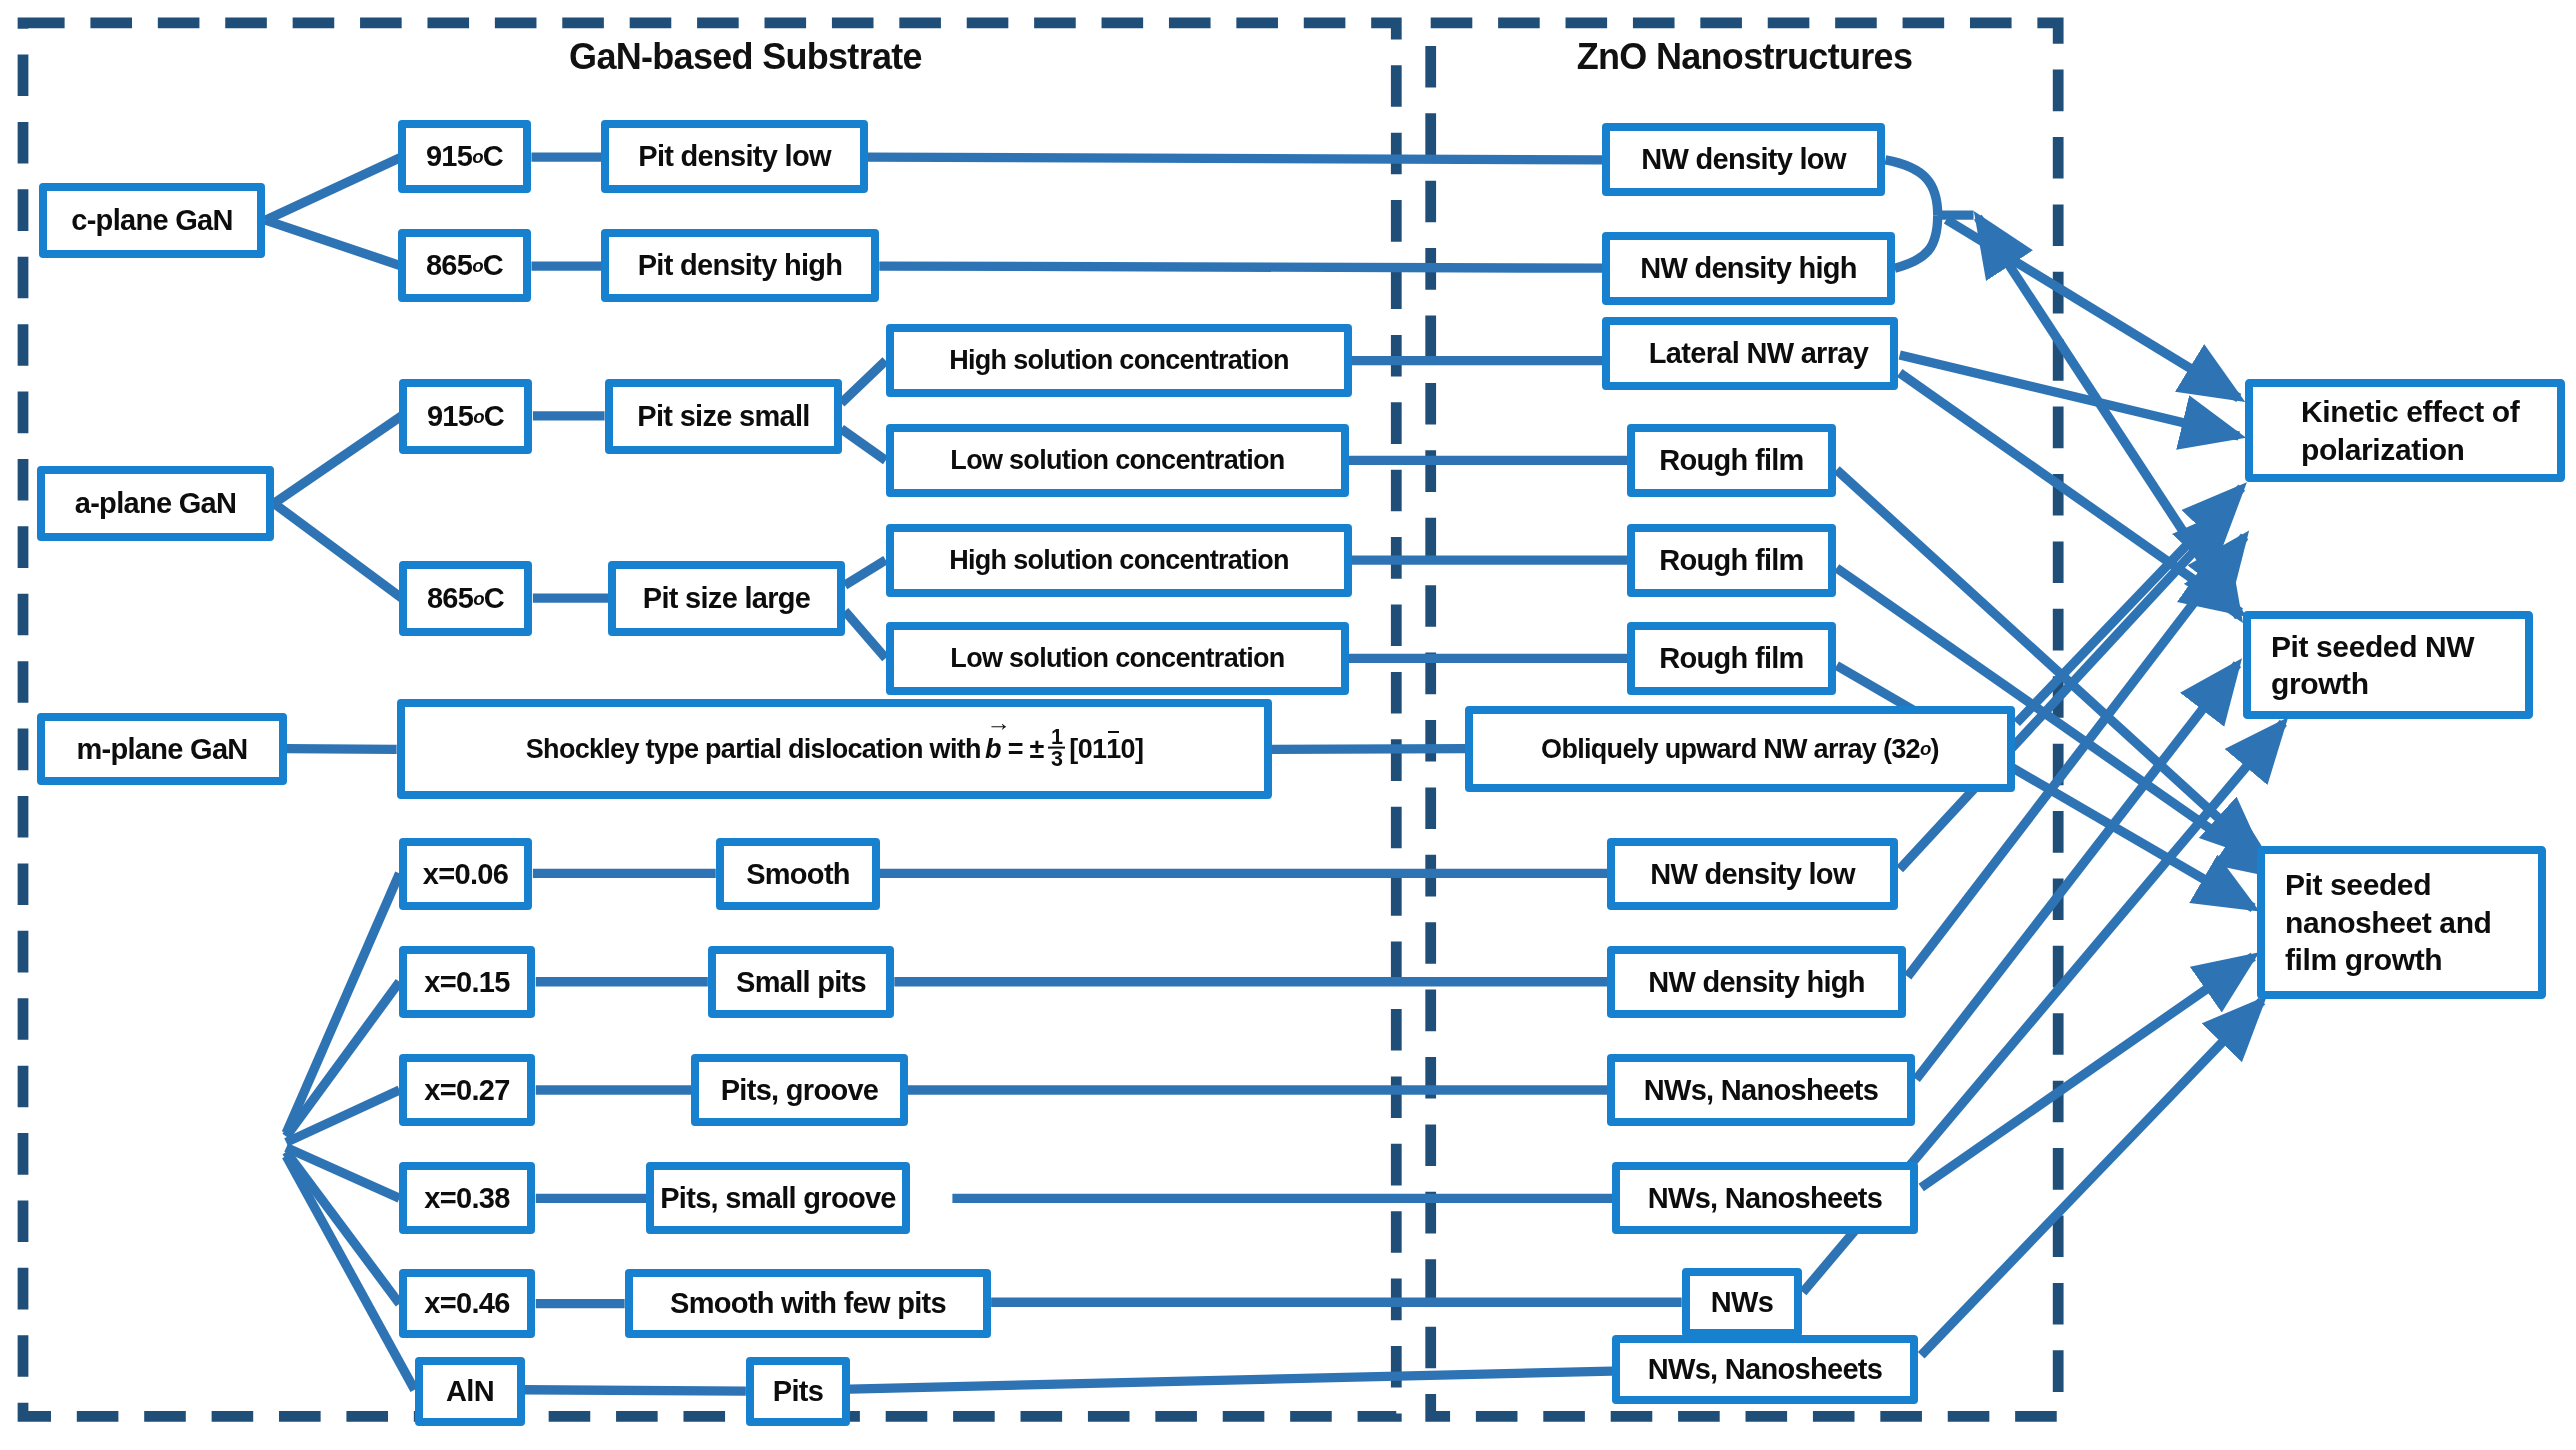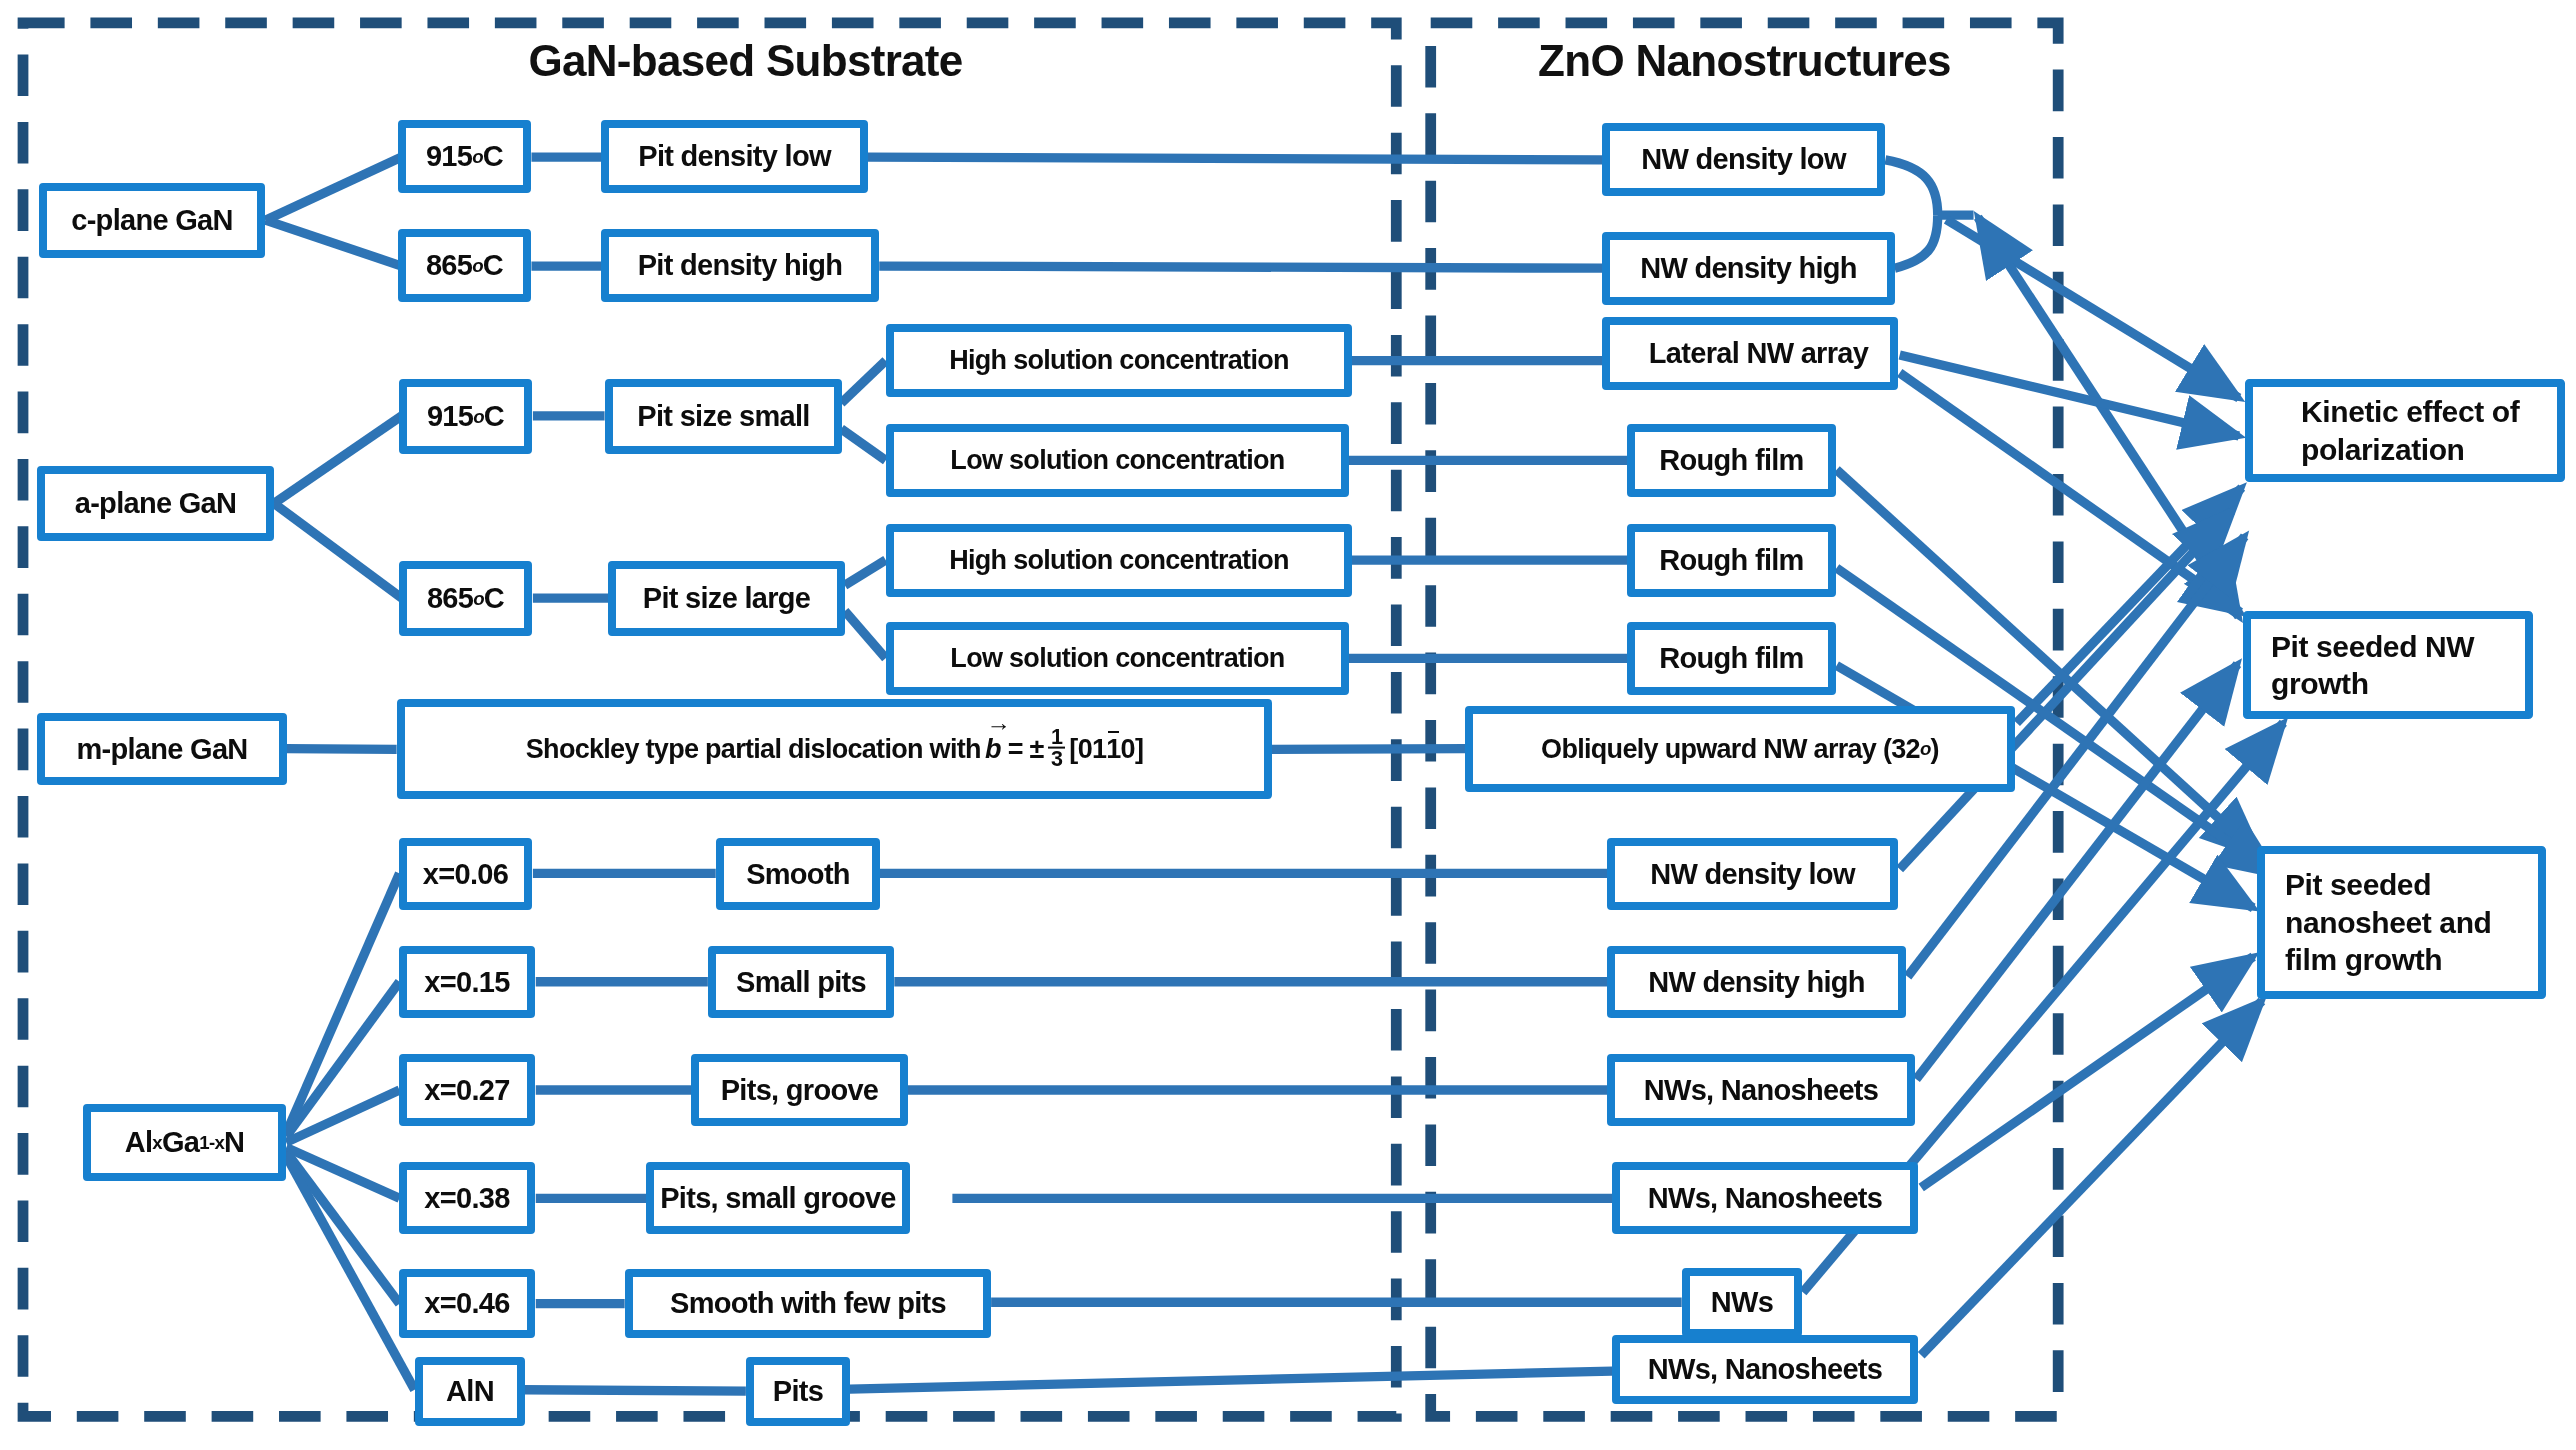--- a/index.html
+++ b/index.html
@@ -6,21 +6,21 @@
   #canvas{position:relative;width:2576px;height:1450px;background:#fff;overflow:hidden;
           font-family:"Liberation Sans","DejaVu Sans",sans-serif;}
   svg.wires{position:absolute;left:0;top:0;width:2576px;height:1450px;}
   .node{position:absolute;background:#ffffff;border:8px solid #1780cf;border-radius:4px;
         display:flex;align-items:center;justify-content:center;color:#0d0d0d;
         font-weight:700;font-size:29px;letter-spacing:-0.7px;white-space:nowrap;box-sizing:border-box;}
   .node.wide{font-size:27px;}
   .outcome{position:absolute;background:#ffffff;border:8px solid #1780cf;border-radius:4.3px;
         display:flex;align-items:center;color:#0d0d0d;font-weight:700;font-size:30px;
         letter-spacing:-0.4px;box-sizing:border-box;padding-left:20px;padding-right:7.2px;line-height:1.25;}
-  .rtitle{position:absolute;font-weight:700;font-size:44px;color:#111;text-align:center;letter-spacing:-0.7px;}
+  .rtitle{position:absolute;font-weight:700;font-size:36px;color:#111;text-align:center;letter-spacing:-0.7px;}
   sub.s{font-size:18.6px;font-weight:700;}
   sup.s{font-size:18.6px;font-weight:700;font-style:italic;}
   .vec{font-style:italic;position:relative;margin-left:4.3px;}
   .vec .arr{position:absolute;left:1.4px;top:-24.4px;font-size:24.4px;font-style:normal;}
   .frac{display:inline-flex;flex-direction:column;align-items:center;vertical-align:middle;
         font-size:21.5px;line-height:0.95;margin:0 4.3px;transform:translateY(-1.4px);}
   .frac .num{border-bottom:2.2px solid #0d0d0d;padding:0 2.9px;}
   .obar{position:relative;}
   .obar:before{content:"";position:absolute;left:1.4px;right:1.4px;top:-2.9px;border-top:2.9px solid #0d0d0d;}
 </style>
@@ -105,27 +105,20 @@
       <line x1="2679" y1="1890" x2="3154" y2="1396" marker-end="url(#ah)"></line>
     </g>
   </svg>
 
   <div class="rtitle" style="left:387px;top:36px;width:717px;">GaN-based Substrate</div>
   <div class="rtitle" style="left:1434px;top:36px;width:621px;">ZnO Nanostructures</div>
 
   <div class="node" style="left:39px;top:183px;width:226px;height:75px;">c-plane GaN</div>
   <div class="node" style="left:37px;top:466px;width:237px;height:75px;">a-plane GaN</div>
   <div class="node" style="left:37px;top:713px;width:250px;height:72px;">m-plane GaN</div>
-  <div class="node" style="left:83px;top:1104px;width:203px;height:77px;">
-      <span>Al</span>
-      <sub class="s">x</sub>
-      <span>Ga</span>
-      <sub class="s">1-x</sub>
-      <span>N</span>
-    </div>
 
   <div class="node" style="left:398px;top:120px;width:133px;height:73px;">
       <span>915</span>
       <sup class="s">o</sup>
       <span>C</span>
     </div>
   <div class="node" style="left:398px;top:229px;width:133px;height:73px;">
       <span>865</span>
       <sup class="s">o</sup>
       <span>C</span>

